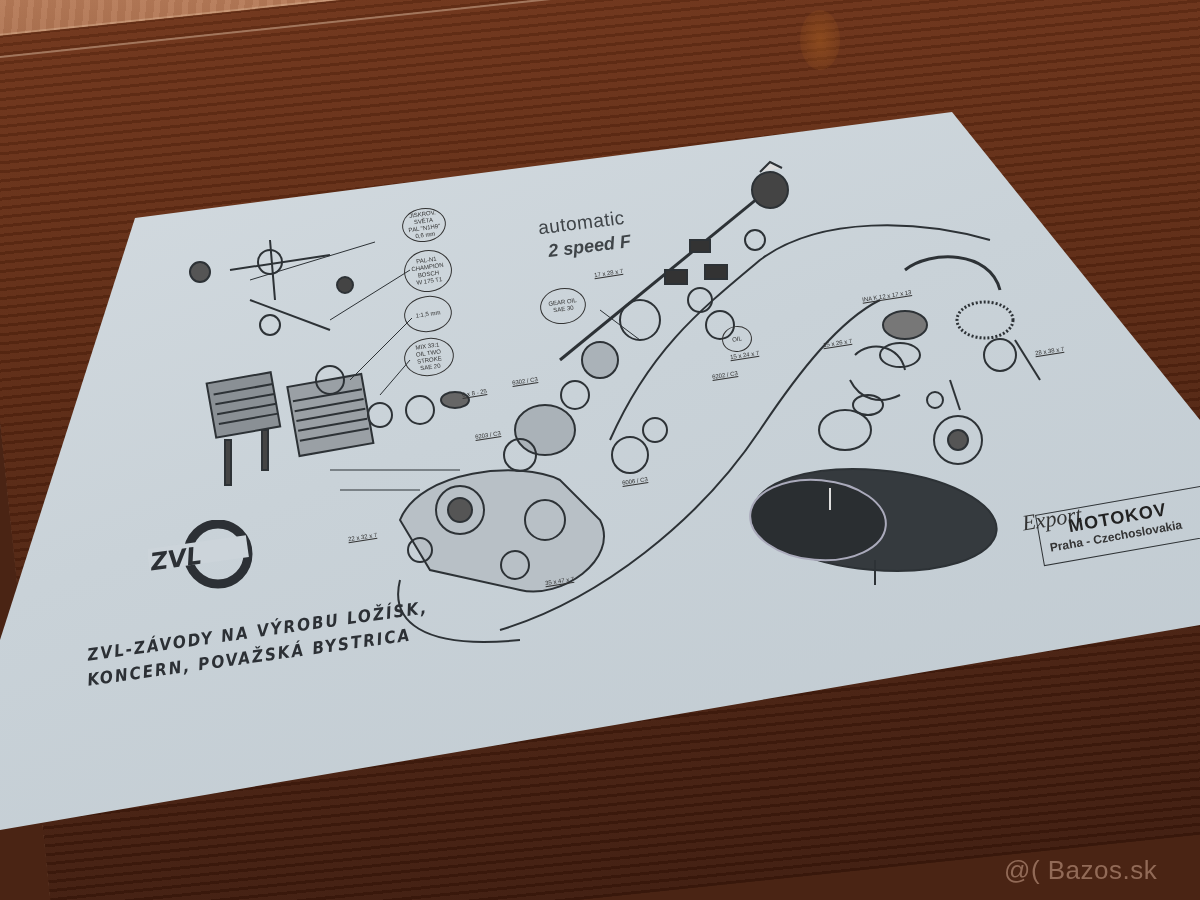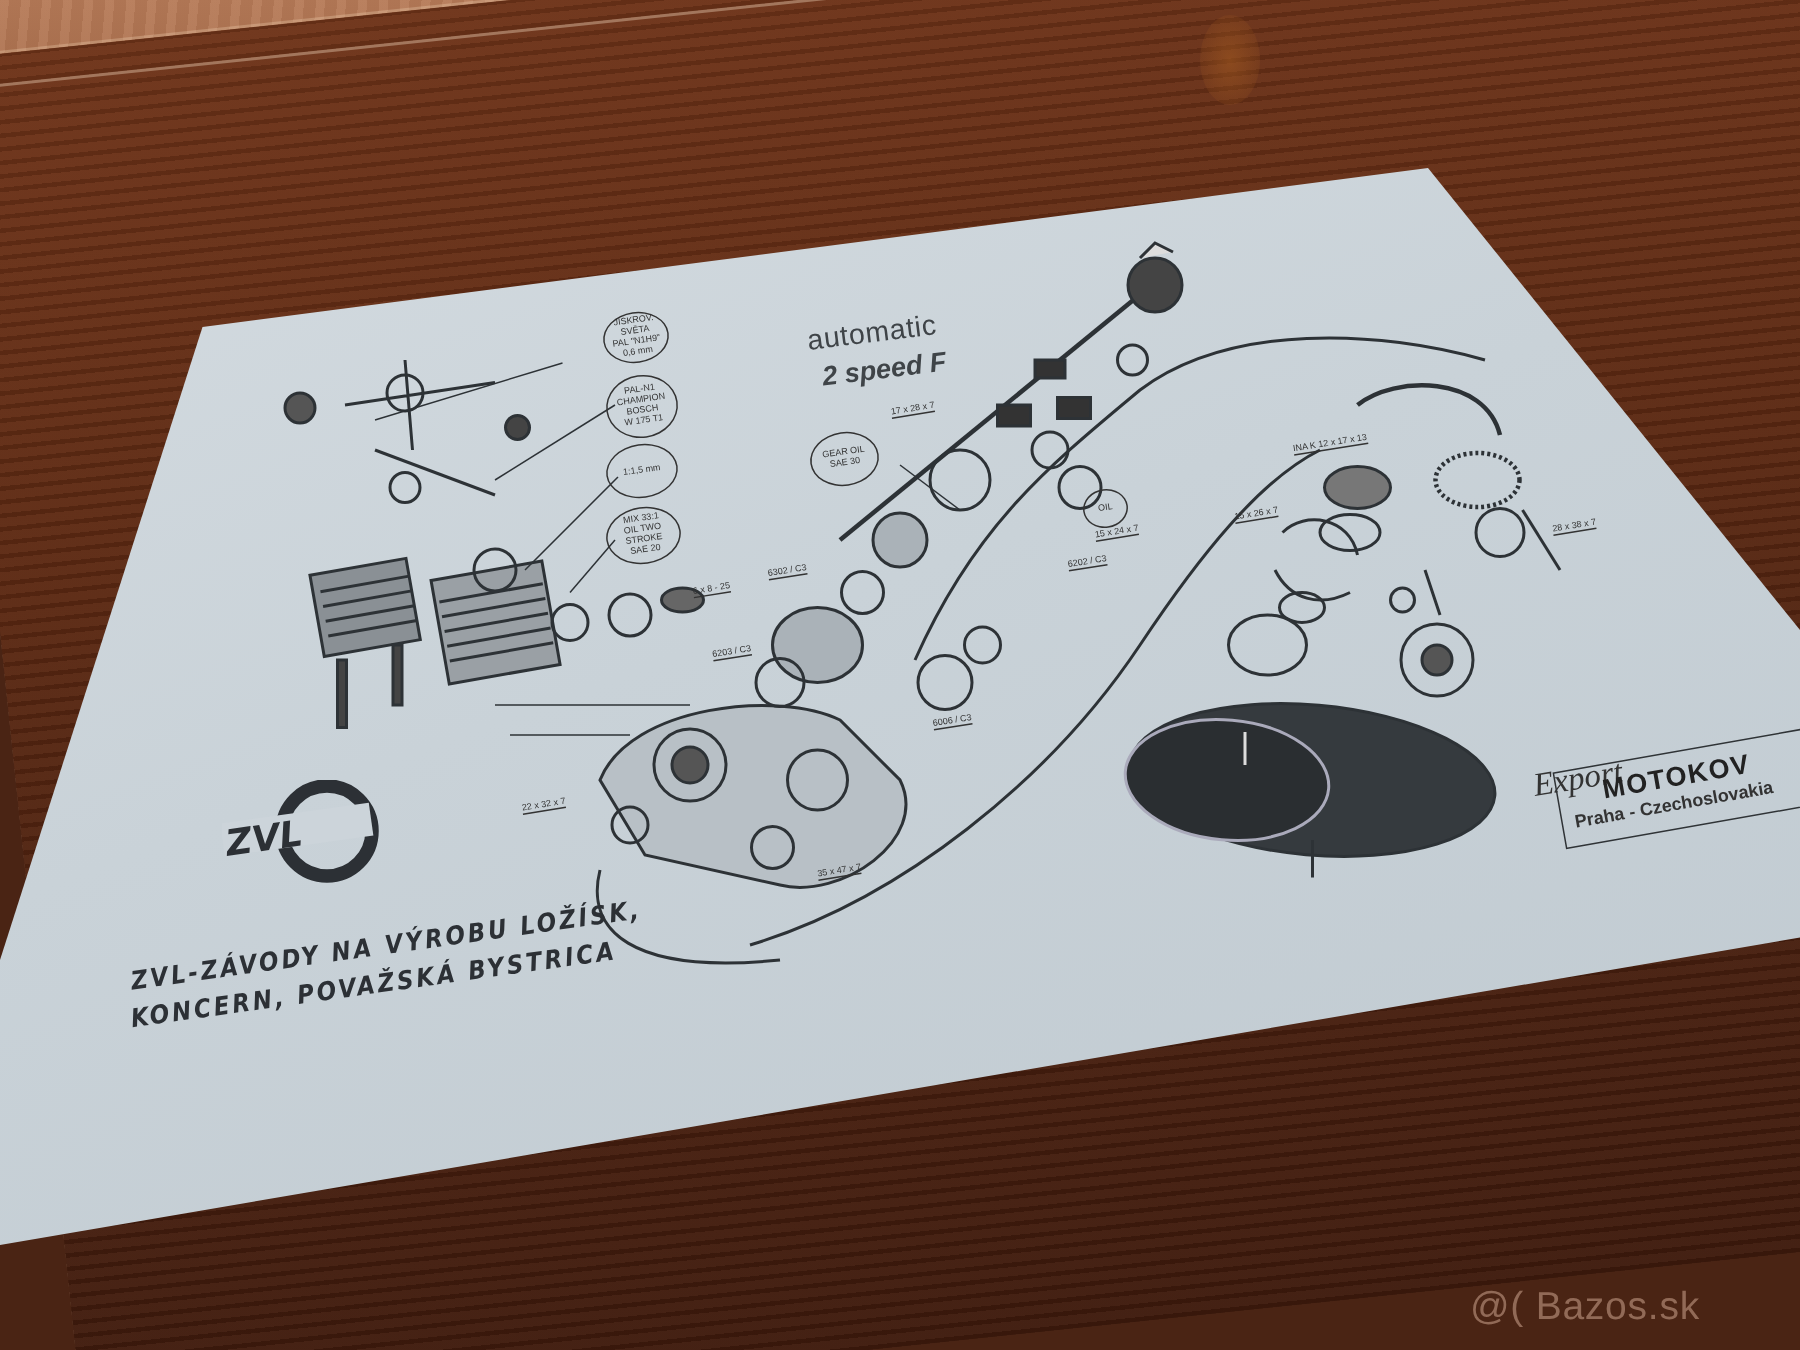--- a/index.html
+++ b/index.html
@@ -59,21 +59,21 @@
     .zvl-logo { left: 148px; top: 520px; width: 115px; height: 70px; }
 
     .callout {
       position: absolute; border: 1.5px solid #333; border-radius: 50%;
       font-size: 6px; line-height: 7px; text-align: center; color: #333; box-sizing: border-box;
       display: flex; flex-direction: column; justify-content: center; align-items: center; transform: rotate(-8deg);
     }
     .part-label { position: absolute; font-size: 6px; color: #333; border-bottom: 1px solid #333; transform: rotate(-9deg); white-space: nowrap; }
 
     .watermark {
-      position: absolute; left: 980px; top: 855px; font-size: 26px; color: rgba(170,130,110,0.75);
+      position: absolute; left: 1004px; top: 855px; font-size: 26px; color: rgba(170,130,110,0.75);
       letter-spacing: 0.5px;
     }
     svg.diagram { position: absolute; left: 0; top: 0; }
   </style>
 </head>
 <body>
 
 <div class="floor"></div>
 <div class="table"></div>
 <div class="glass-edge"></div>

